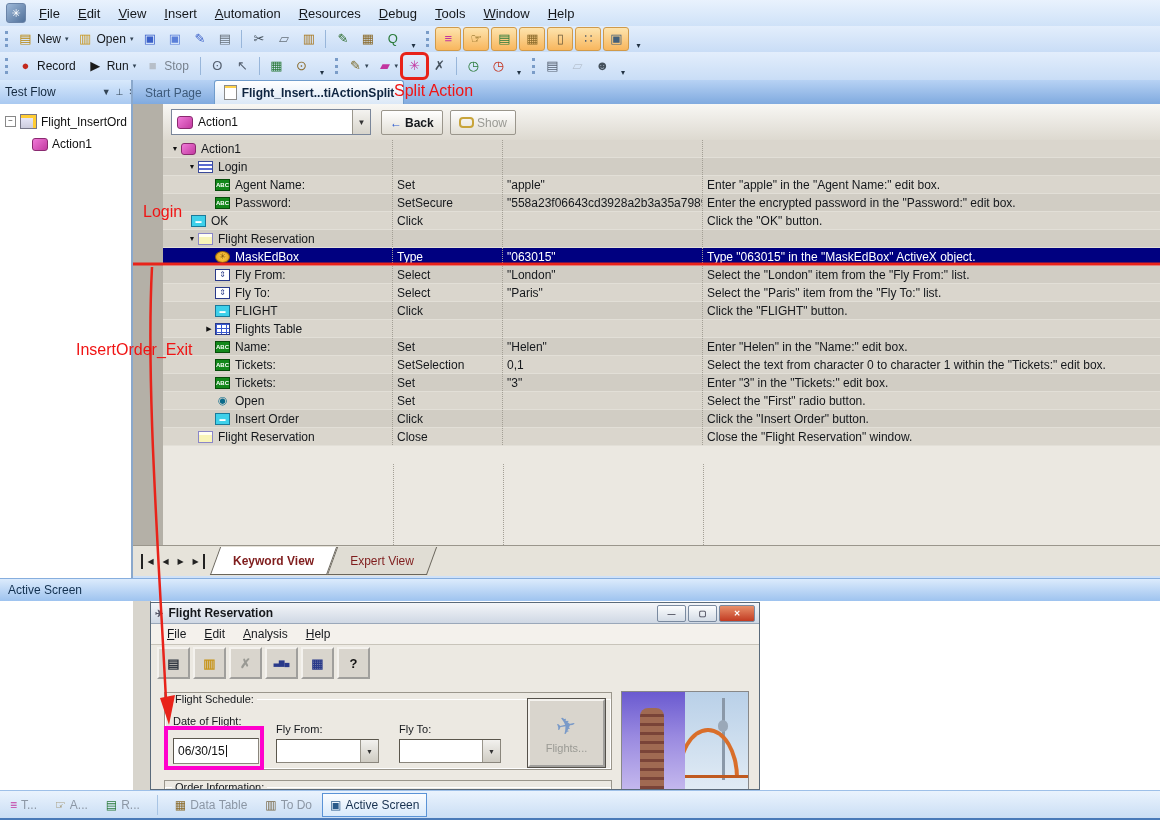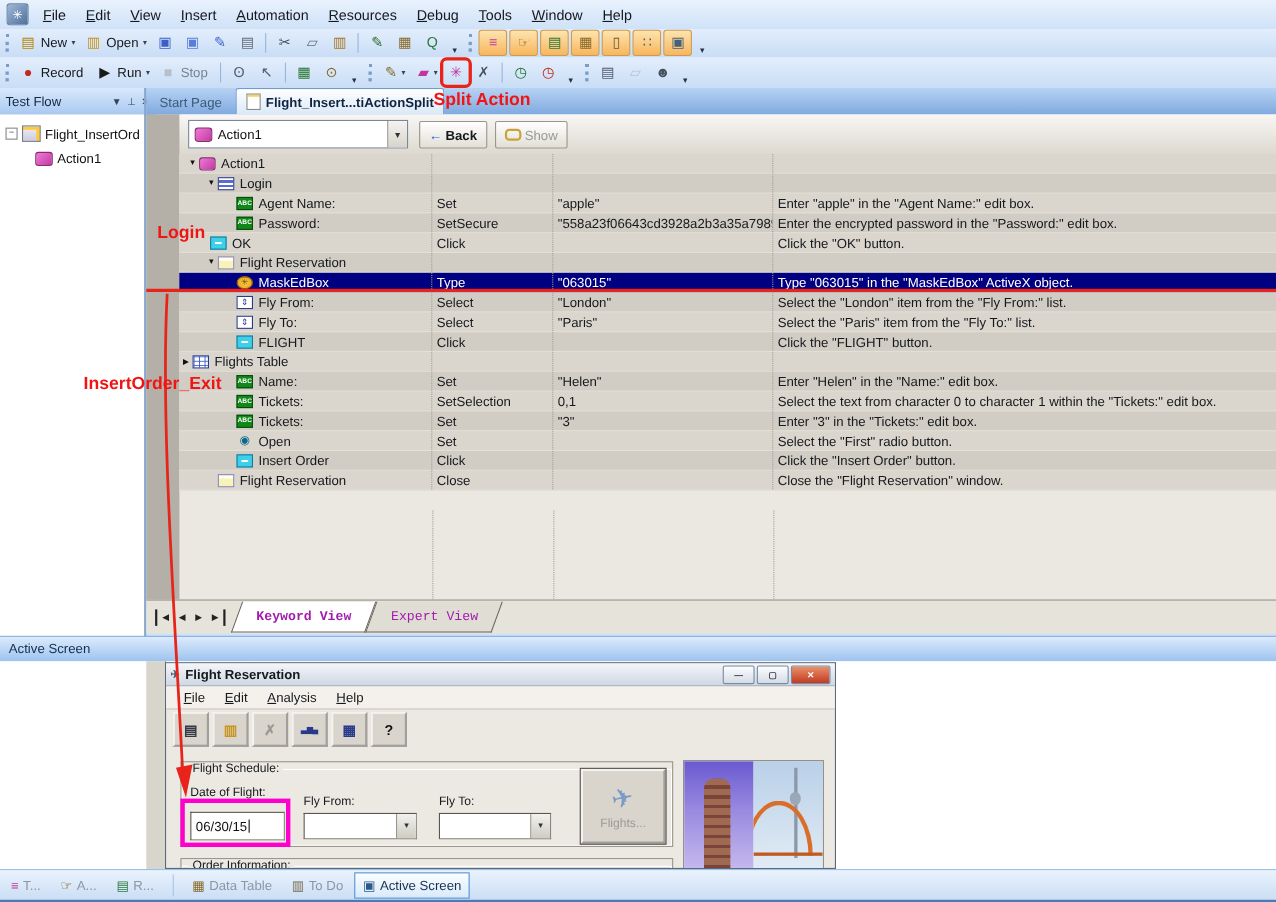--- a/index.html
+++ b/index.html
@@ -104,22 +104,22 @@
             background-size:5px 4px}
   .ki-radio{color:#0a6a8a;font-size:11px}
   .colline{position:absolute;width:0;border-left:1px dotted #a39f95;top:324px;height:81px}
 
   
   #viewtabs{left:133px;top:545px;right:0;height:30px;background:#e6e3da;border-top:1px solid #9a968c;
             display:flex;align-items:center}
   .vnav{width:15px;height:15px;font-size:8px;color:#222;display:flex;align-items:center;justify-content:center}
   .vnav.first{border-left:2px solid #222;margin-left:8px}
   .vnav.last{border-right:2px solid #222;margin-right:10px}
-  .vtab{position:relative;height:22px;padding:3px 18px;font-family:Liberation Mono, monospace;
-        font-size:12px;color:#a21caf;display:flex;align-items:center}
+  .vtab{position:relative;height:22px;padding:3px 18px;font-family:Liberation Sans, sans-serif;
+        font-size:12px;color:#7f1d1d;display:flex;align-items:center}
   .vtab::before{content:"";position:absolute;inset:0;transform:skewX(-20deg);background:#e0ddd4;
         border:1px solid #6a665c;border-top:none;z-index:0}
   .vtab.active{font-weight:700;z-index:2}
   .vtab.active::before{background:#ffffff}
   .vtab span{position:relative;z-index:1}
 
   
   #asbar{left:0;top:578px;right:0;height:22px;background:linear-gradient(#dcebfc,#9ec3ef);
          border-top:1px solid #86aede;border-bottom:1px solid #86aede;display:flex;align-items:center;
          padding-left:8px;font-size:12px;color:#12304f}
@@ -173,21 +173,21 @@
            border-top:1px solid #9ec0e8;display:flex;align-items:center;padding-left:2px;gap:2px}
   .tb-tab{display:flex;align-items:center;gap:4px;font-size:12px;color:#8c97a5;padding:3px 7px;
           border:1px solid transparent;height:16px}
   .tb-tab .gi{font-size:12px}
   .tb-tab.active{background:linear-gradient(#fbfdff,#d9eafb);border:1px solid #5a93d6;color:#17314f}
   .tb-div{width:1px;height:20px;background:#a8c4e4;margin:0 7px}
   #bottomedge{left:0;top:818px;right:0;height:2px;background:#4a7ab8}
 
   
   #annsvg{left:0;top:0;width:1160px;height:820px;pointer-events:none;z-index:60}
-  .anntext{position:absolute;color:var(--anntext);font-size:16px;font-weight:700;z-index:61;white-space:nowrap}
+  .anntext{position:absolute;color:var(--anntext);font-size:16px;font-weight:400;z-index:61;white-space:nowrap}
   #hlbox{left:164px;top:726px;width:100px;height:44px;border:4px solid var(--annhl);z-index:55;box-sizing:border-box}
 </style>
 </head>
 <body style="--annline: #e8231a; --anntext: #f01414; --annhl: #ff00cc;">
 
 <div class="abs" id="menubar">
   <span id="appicon">✳</span>
   <span id="menubar-items" style="display:flex">
       <span class="menu-item"><u>F</u>ile</span>
       <span class="menu-item"><u>E</u>dit</span>
@@ -480,21 +480,21 @@
       <div class="kvrow odd">
         <span class="kvc c-item" style="padding-left: 52px;">
           <span class="ki ki-btn">▬</span>
           <span>FLIGHT</span>
         </span>
         <span class="kvc c-op">Click</span>
         <span class="kvc c-val"></span>
         <span class="kvc c-doc">Click the "FLIGHT" button.</span>
       </div>
       <div class="kvrow even">
-        <span class="kvc c-item" style="">
+        <span class="kvc c-item" style="padding-left: 40px;">
           <span class="exp">▶</span>
           <span class="ki ki-table"></span>
           <span>Flights Table</span>
         </span>
         <span class="kvc c-op"></span>
         <span class="kvc c-val"></span>
         <span class="kvc c-doc"></span>
       </div>
       <div class="kvrow odd">
         <span class="kvc c-item" style="padding-left: 52px;">

